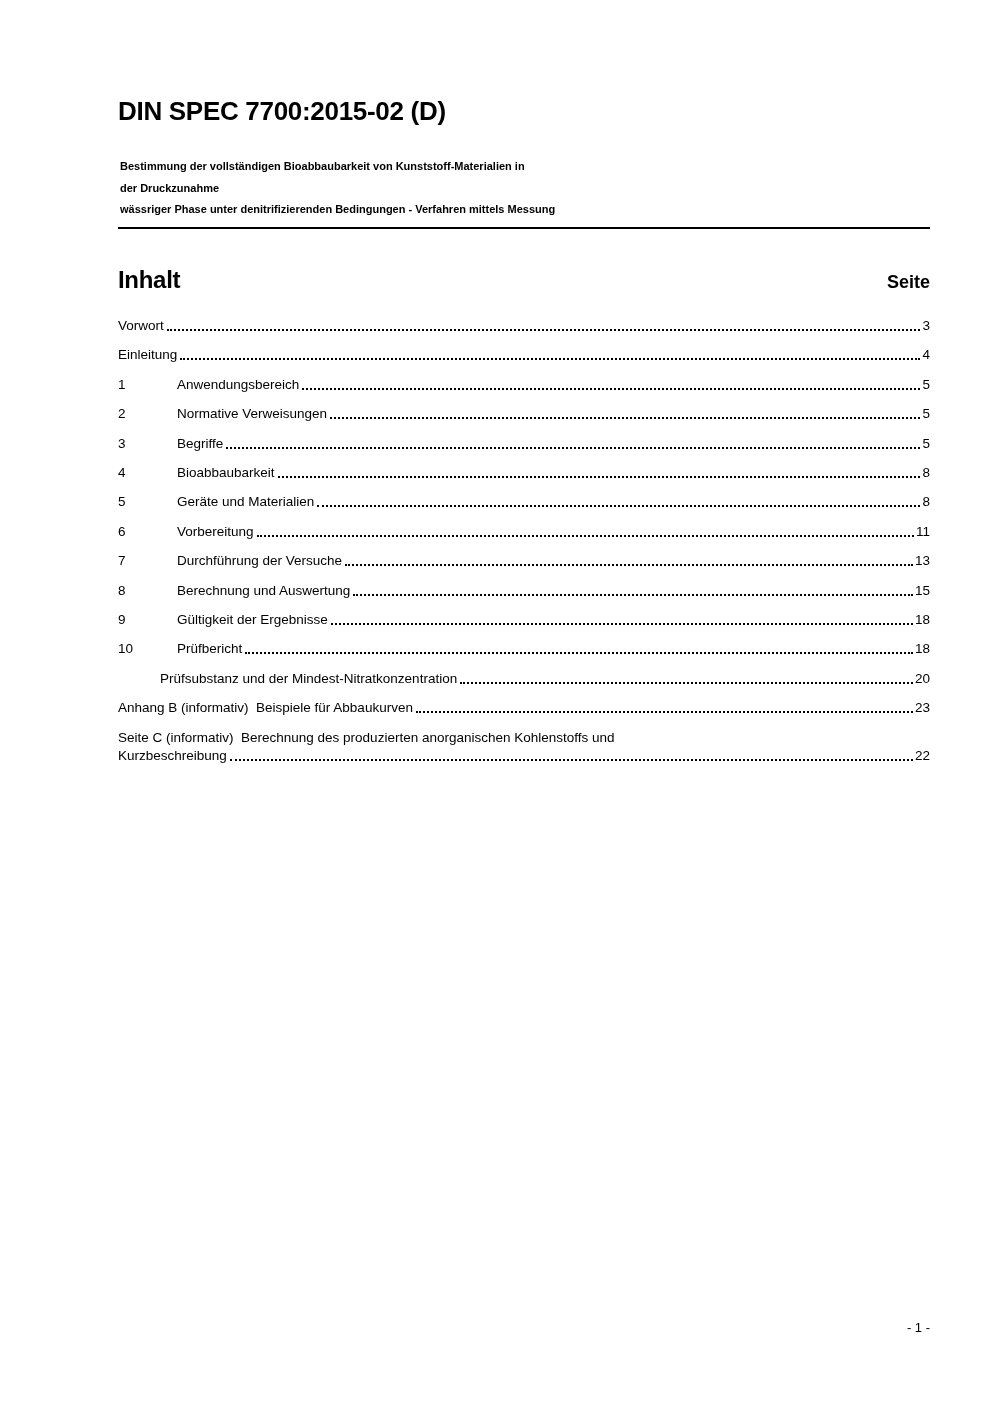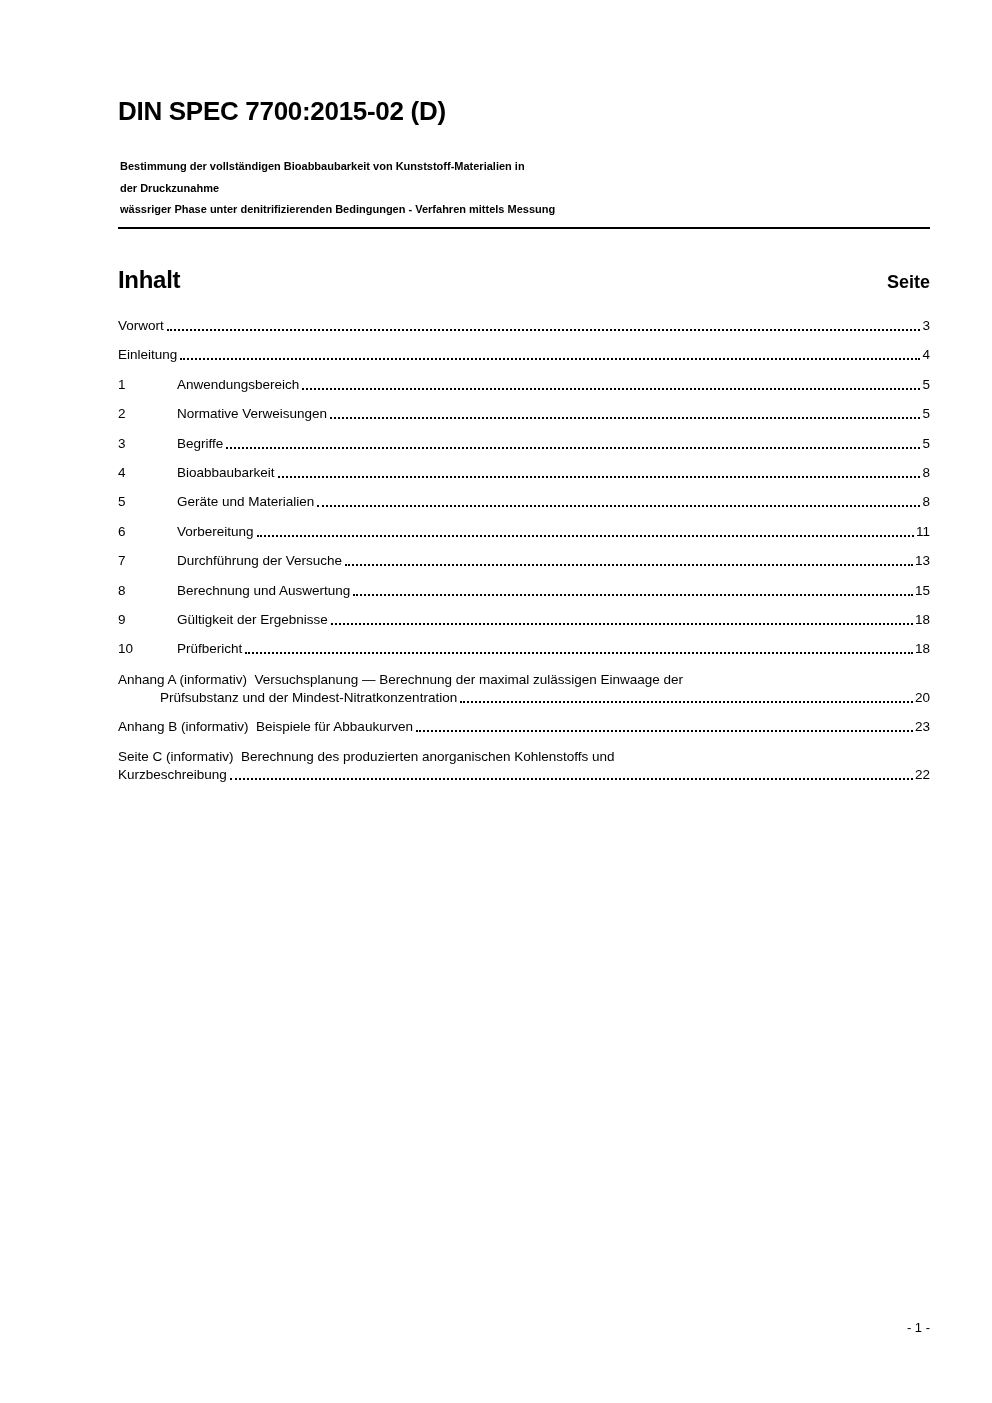--- a/index.html
+++ b/index.html
@@ -195,21 +195,20 @@
         <span class="toc-label">Gültigkeit der Ergebnisse</span>
         <span class="toc-leader"></span>
         <span class="toc-page">18</span>
       </div>
       <div class="toc-row">
         <span class="toc-num">10</span>
         <span class="toc-label">Prüfbericht</span>
         <span class="toc-leader"></span>
         <span class="toc-page">18</span>
       </div>
-      <div class="toc-wrap-line1">Anhang A (informativ)  Versuchsplanung — Berechnung der maximal zulässigen Einwaage der</div>
       <div class="toc-row wrap-line2">
         <span class="toc-label">Prüfsubstanz und der Mindest-Nitratkonzentration</span>
         <span class="toc-leader"></span>
         <span class="toc-page">20</span>
       </div>
       <div class="toc-row">
         <span class="toc-label">Anhang B (informativ)  Beispiele für Abbaukurven</span>
         <span class="toc-leader"></span>
         <span class="toc-page">23</span>
       </div>

